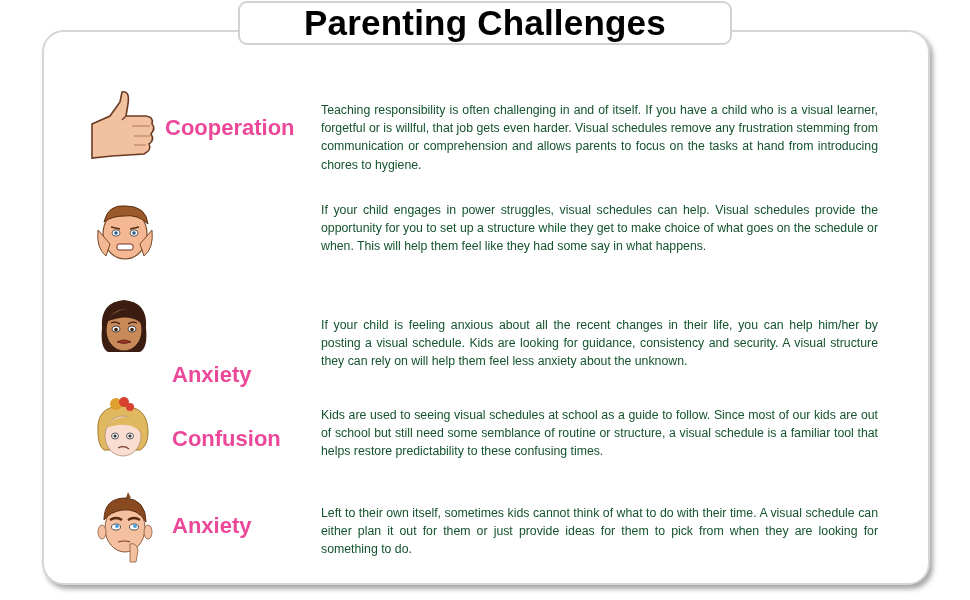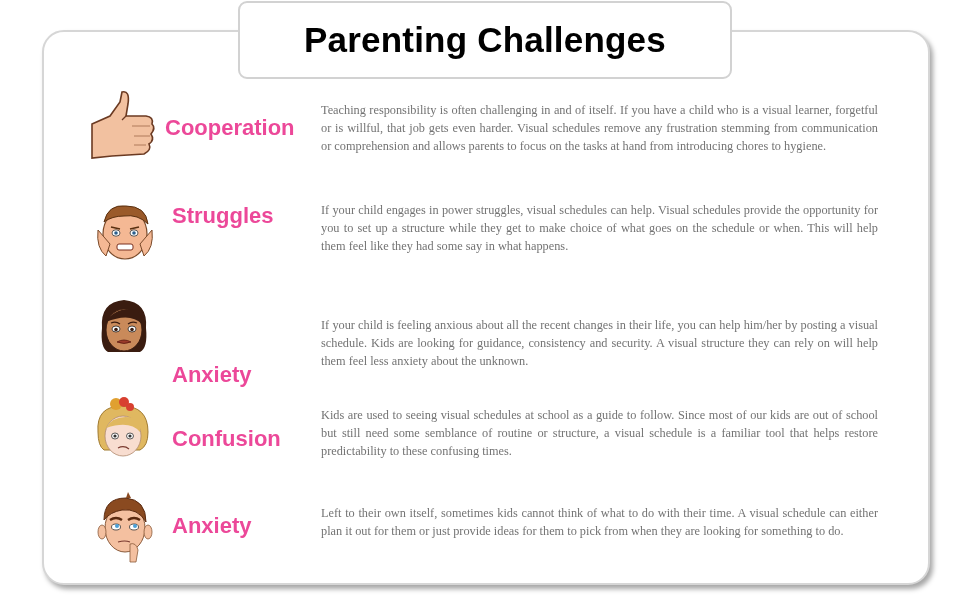--- a/index.html
+++ b/index.html
@@ -4,31 +4,31 @@
 <style>
   html, body { margin:0; padding:0; background:#ffffff; }
   body { width:970px; height:600px; position:relative; overflow:hidden; font-family:"Liberation Sans", sans-serif; }
   .card {
     position:absolute; left:42px; top:30px; width:888px; height:555px;
     border:2px solid #d6d6d6; border-radius:22px; background:#fff;
     box-shadow: 3px 4px 5px rgba(0,0,0,0.35);
     box-sizing:border-box;
   }
   .title-box {
-    position:absolute; left:238px; top:1px; width:494px; height:78px;
+    position:absolute; left:238px; top:1px; width:494px; height:44px;
     border:2px solid #d2d2d2; border-radius:9px; background:#fff; box-sizing:border-box;
     display:flex; align-items:center; justify-content:center;
   }
   .title-box h1 { margin:0; font-size:35px; font-weight:bold; color:#000; letter-spacing:0.2px; }
   .row { position:absolute; left:88px; width:800px; }
   .icon { position:absolute; left:0; }
   .label { position:absolute; font-weight:bold; font-size:22px; color:#ec4899; line-height:27px; }
   .desc {
     position:absolute; left:233px; width:557px;
-    font-family:Liberation Serif, serif; font-size:12.3px; line-height:18.2px; color:#737373;
+    font-family:Liberation Sans, sans-serif; font-size:12.3px; line-height:18.2px; color:#14532d;
     text-align:justify;
   }
 </style>
 </head>
 <body>
 
 <div class="card"></div>
 
 <div class="title-box">
   <h1>Parenting Challenges</h1>
@@ -50,21 +50,20 @@
     <path d="M10 22 Q14 4 32 6 Q52 6 54 24 Q44 14 30 16 Q18 16 10 22 Z" fill="#9a5a2a" stroke="#5a3010" stroke-width="1"></path>
     <ellipse cx="22" cy="33" rx="4" ry="3.2" fill="#fff" stroke="#333" stroke-width="0.8"></ellipse>
     <ellipse cx="40" cy="33" rx="4" ry="3.2" fill="#fff" stroke="#333" stroke-width="0.8"></ellipse>
     <circle cx="22" cy="33" r="1.8" fill="#2b5f8c"></circle>
       <circle cx="40" cy="33" r="1.8" fill="#2b5f8c"></circle>
     <path d="M17 27 L26 29 M45 27 L36 29" stroke="#5a3010" stroke-width="1.6"></path>
     <rect x="23" y="44" width="16" height="6" rx="2" fill="#fff" stroke="#7a3020" stroke-width="1"></rect>
     <path d="M4 30 Q2 48 12 56 L16 44 Z M58 30 Q60 48 50 56 L46 44 Z" fill="#f4b894" stroke="#7a4a2a" stroke-width="1"></path>
   </svg>
   <div class="label" style="left:84px; top:6px;">
-    <span style="display:block;">Struggles</span>
   </div>
   <div class="desc" style="top:5px;">If your child engages in power struggles, visual schedules can help.  Visual schedules provide the opportunity for you to set up a structure while they get to make choice of what goes on the schedule or when.  This will help them feel like they had some say in what happens.</div>
 </div>
 
 <div class="row" style="top:296px;">
   <svg class="icon" style="left:8px; top:0px;" width="56" height="62" viewBox="0 0 56 62">
     <path d="M6 32 Q4 6 28 4 Q52 6 50 32 Q52 52 44 56 L12 56 Q4 52 6 32 Z" fill="#3a1c10"></path>
     <ellipse cx="28" cy="34" rx="18" ry="21" fill="#c98a5a" stroke="#3a1c10" stroke-width="1"></ellipse>
     <path d="M10 26 Q20 10 40 14 Q46 18 46 28 Q34 16 10 26 Z" fill="#3a1c10"></path>
     <ellipse cx="20" cy="33" rx="4" ry="3" fill="#fff" stroke="#222" stroke-width="0.8"></ellipse>

